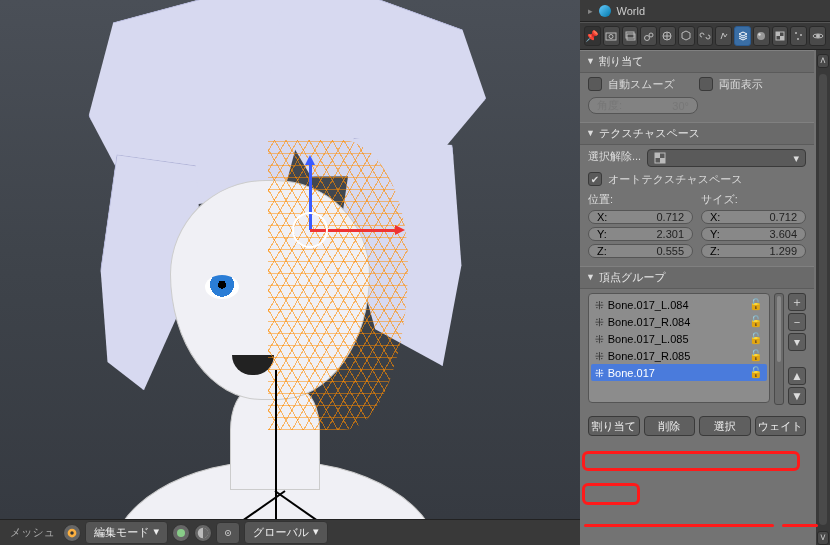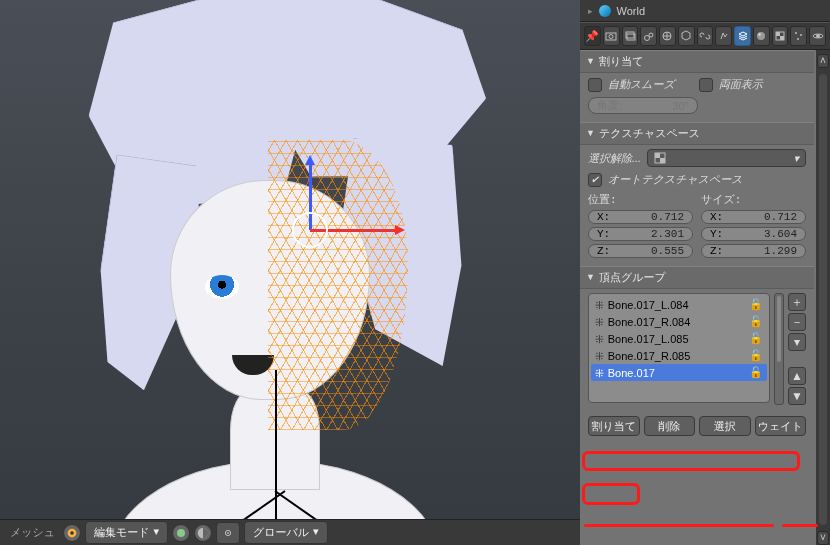--- a/index.html
+++ b/index.html
@@ -161,36 +161,36 @@
   .panel-head {
     display:flex;align-items:center;gap:4px;
     padding:3px 6px;
     color:#e8e8e8;
     background:#6a6a6a;
     border-top:1px solid #808080;
     border-bottom:1px solid #5b5b5b;
   }
   .tri-small { font-size:9px; color:#ddd; display:inline-block; transform:translateY(-1px); }
   .panel-body { padding:4px 8px 8px 8px; display:flex; flex-direction:column; gap:5px; }
-  .row { display:flex; align-items:center; gap:6px;font-style:italic; }
+  .row { display:flex; align-items:flex-start; gap:6px; }
   .checkbox {
     width:14px;height:14px;border-radius:3px;background:#5a5a5a;border:1px solid #3a3a3a;
     display:inline-flex;align-items:center;justify-content:center;color:#ddd;font-size:10px;
   }
   .checkbox.checked::after { content:"✔"; }
   .lbl { color:#ddd; }
   .numfield {
     height:18px;border-radius:8px;background:#888;border:1px solid #555;
     display:flex;align-items:center;justify-content:space-between;padding:0 8px;color:#222;
     flex:1;
   }
   .numfield.disabled { color:#777; background:#828282; }
   .numfield .k { color:#000; }
   .numfield .v { color:#222; }
-  .two-col { display:flex; gap:8px;font-family:Liberation Mono, monospace; }
+  .two-col { display:flex; gap:8px; }
   .col { flex:1; display:flex; flex-direction:column; gap:3px; }
 
   .dropdown {
     height:18px;border-radius:4px;background:#5a5a5a;border:1px solid #3a3a3a;
     display:flex;align-items:center;padding:0 6px;color:#ddd;gap:6px;
   }
   .dropdown .dd-icon { width:12px;height:12px;display:inline-block; }
 
   
   .vg-wrap { display:flex; gap:4px; }

